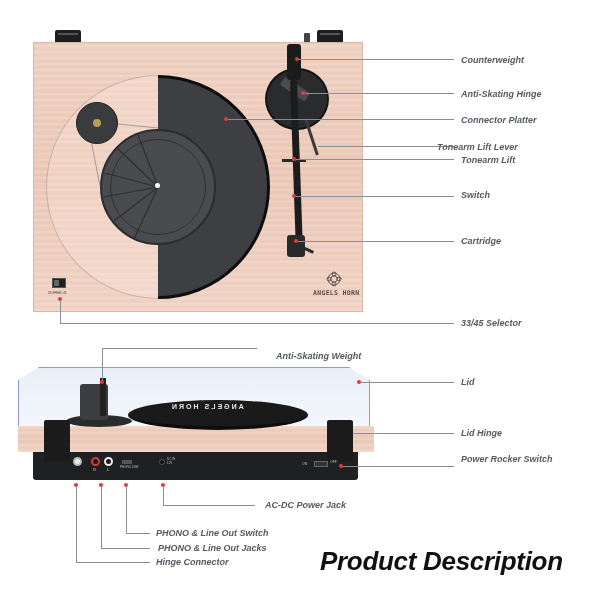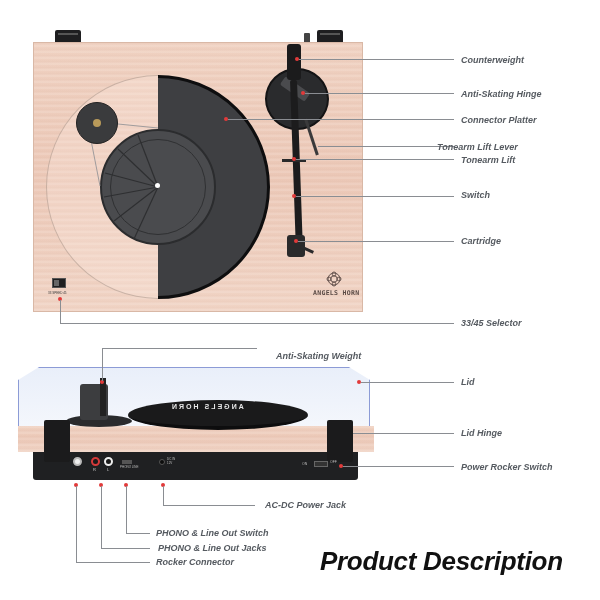--- a/index.html
+++ b/index.html
@@ -174,36 +174,36 @@
 
   <div class="dot" style="left:357px;top:40px;"></div>
   <div class="hline" style="left:361px;top:42px;width:93px;"></div>
   <div class="label" style="left:461px;top:37px;">Lid</div>
 
   <div class="hline" style="left:353px;top:93px;width:101px;"></div>
   <div class="label" style="left:461px;top:88px;">Lid Hinge</div>
 
   <div class="dot" style="left:339px;top:124px;"></div>
   <div class="hline" style="left:343px;top:126px;width:111px;"></div>
-  <div class="label" style="left:461px;top:122px;font-style:italic;">Power Rocker Switch</div>
+  <div class="label" style="left:461px;top:114px;font-style:italic;">Power Rocker Switch</div>
 
   <div class="dot" style="left:161px;top:143px;"></div>
   <div class="vline" style="left:163px;top:146px;height:19px;"></div>
   <div class="hline" style="left:163px;top:165px;width:92px;"></div>
   <div class="label" style="left:265px;top:160px;text-align:right;">AC-DC Power Jack</div>
 
   <div class="dot" style="left:124px;top:143px;"></div>
   <div class="vline" style="left:126px;top:146px;height:47px;"></div>
   <div class="hline" style="left:126px;top:193px;width:24px;"></div>
   <div class="label" style="left:156px;top:188px;">PHONO &amp; Line Out Switch</div>
 
   <div class="dot" style="left:99px;top:143px;"></div>
   <div class="vline" style="left:101px;top:146px;height:62px;"></div>
   <div class="hline" style="left:101px;top:208px;width:49px;"></div>
   <div class="label" style="left:158px;top:203px;">PHONO &amp; Line Out Jacks</div>
 
   <div class="dot" style="left:74px;top:143px;"></div>
   <div class="vline" style="left:76px;top:146px;height:76px;"></div>
   <div class="hline" style="left:76px;top:222px;width:74px;"></div>
-  <div class="label" style="left:156px;top:217px;">Rocker Connector</div>
+  <div class="label" style="left:156px;top:217px;">Hinge Connector</div>
 </div>
 
 <div class="title" style="left:320px;top:546px;">Product Description</div>
 
 </body></html>

